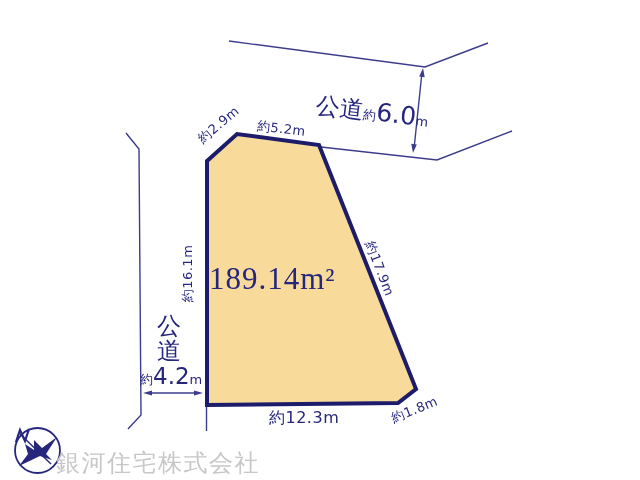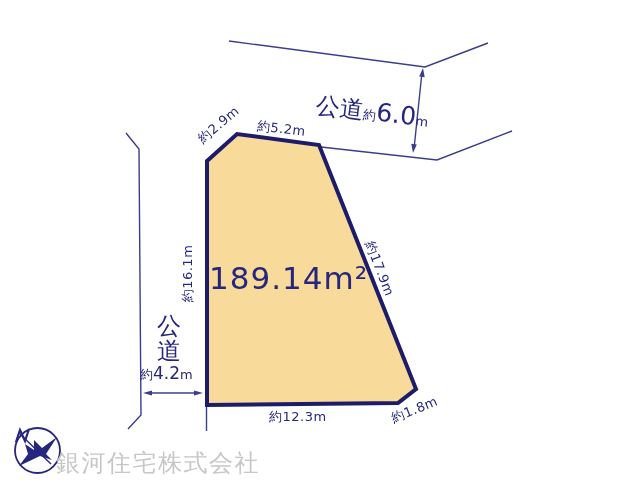--- a/index.html
+++ b/index.html
@@ -8,38 +8,38 @@
     font-family:"DejaVu Sans","Liberation Sans",sans-serif;
   }
   #stage svg{position:absolute;left:0;top:0;}
   .lbl{
     position:absolute;color:#26267d;white-space:nowrap;line-height:1;
     font-size:13px;font-weight:500;letter-spacing:0.5px;
   }
   .lbl.rot{transform-origin:center center;}
   .area-label{
     position:absolute;left:209px;top:263px;color:#26267d;font-size:31px;
-    font-weight:500;white-space:nowrap;letter-spacing:1px;line-height:1;
+    font-weight:500;white-space:nowrap;letter-spacing:1px;line-height:1;font-family:Liberation Serif, serif;
   }
   .top-road-label{
     position:absolute;left:316px;top:92px;color:#26267d;white-space:nowrap;
     transform:rotate(7deg);transform-origin:0 50%;line-height:1;
   }
   .top-road-label .big{font-size:24px;}
   .top-road-label .num{font-size:25px;}
   .top-road-label .sm{font-size:13px;}
   .left-road-name{
     position:absolute;left:156px;top:314px;color:#26267d;font-size:24px;
     line-height:25px;text-align:center;width:26px;
   }
   .left-road-name span{display:block;}
   .left-road-measure{
     position:absolute;left:140px;top:365px;color:#26267d;white-space:nowrap;line-height:1;
   }
-  .left-road-measure .num{font-size:17px;}
+  .left-road-measure .num{font-size:23px;}
   .left-road-measure .sm{font-size:13px;}
   .company{
     position:absolute;left:56px;top:450px;color:#c7c7c7;font-size:24px;
     letter-spacing:1.5px;white-space:nowrap;line-height:1.1;
   }
 </style>
 </head>
 <body>
 
 <div id="stage">
@@ -80,21 +80,21 @@
   </div>
 
   <div class="lbl rot" style="left:194px;top:118px;transform:rotate(-40deg);">約2.9m</div>
 
   <div class="lbl rot" style="left:257px;top:122px;transform:rotate(7deg);">約5.2m</div>
 
   <div class="lbl rot" style="left:351px;top:262px;transform:rotate(69deg);">約17.9m</div>
 
   <div class="lbl rot" style="left:159px;top:267px;transform:rotate(-90deg);">約16.1m</div>
 
-  <div class="lbl" style="left:269px;top:410px;font-size:13px;">約12.3m</div>
+  <div class="lbl" style="left:269px;top:410px;font-size:16px;">約12.3m</div>
 
   <div class="lbl rot" style="left:390px;top:403px;transform:rotate(-22deg);">約1.8m</div>
 
   <div class="area-label">189.14m²</div>
 
   <div class="left-road-name">
     <span>公</span>
     <span>道</span>
   </div>
 

